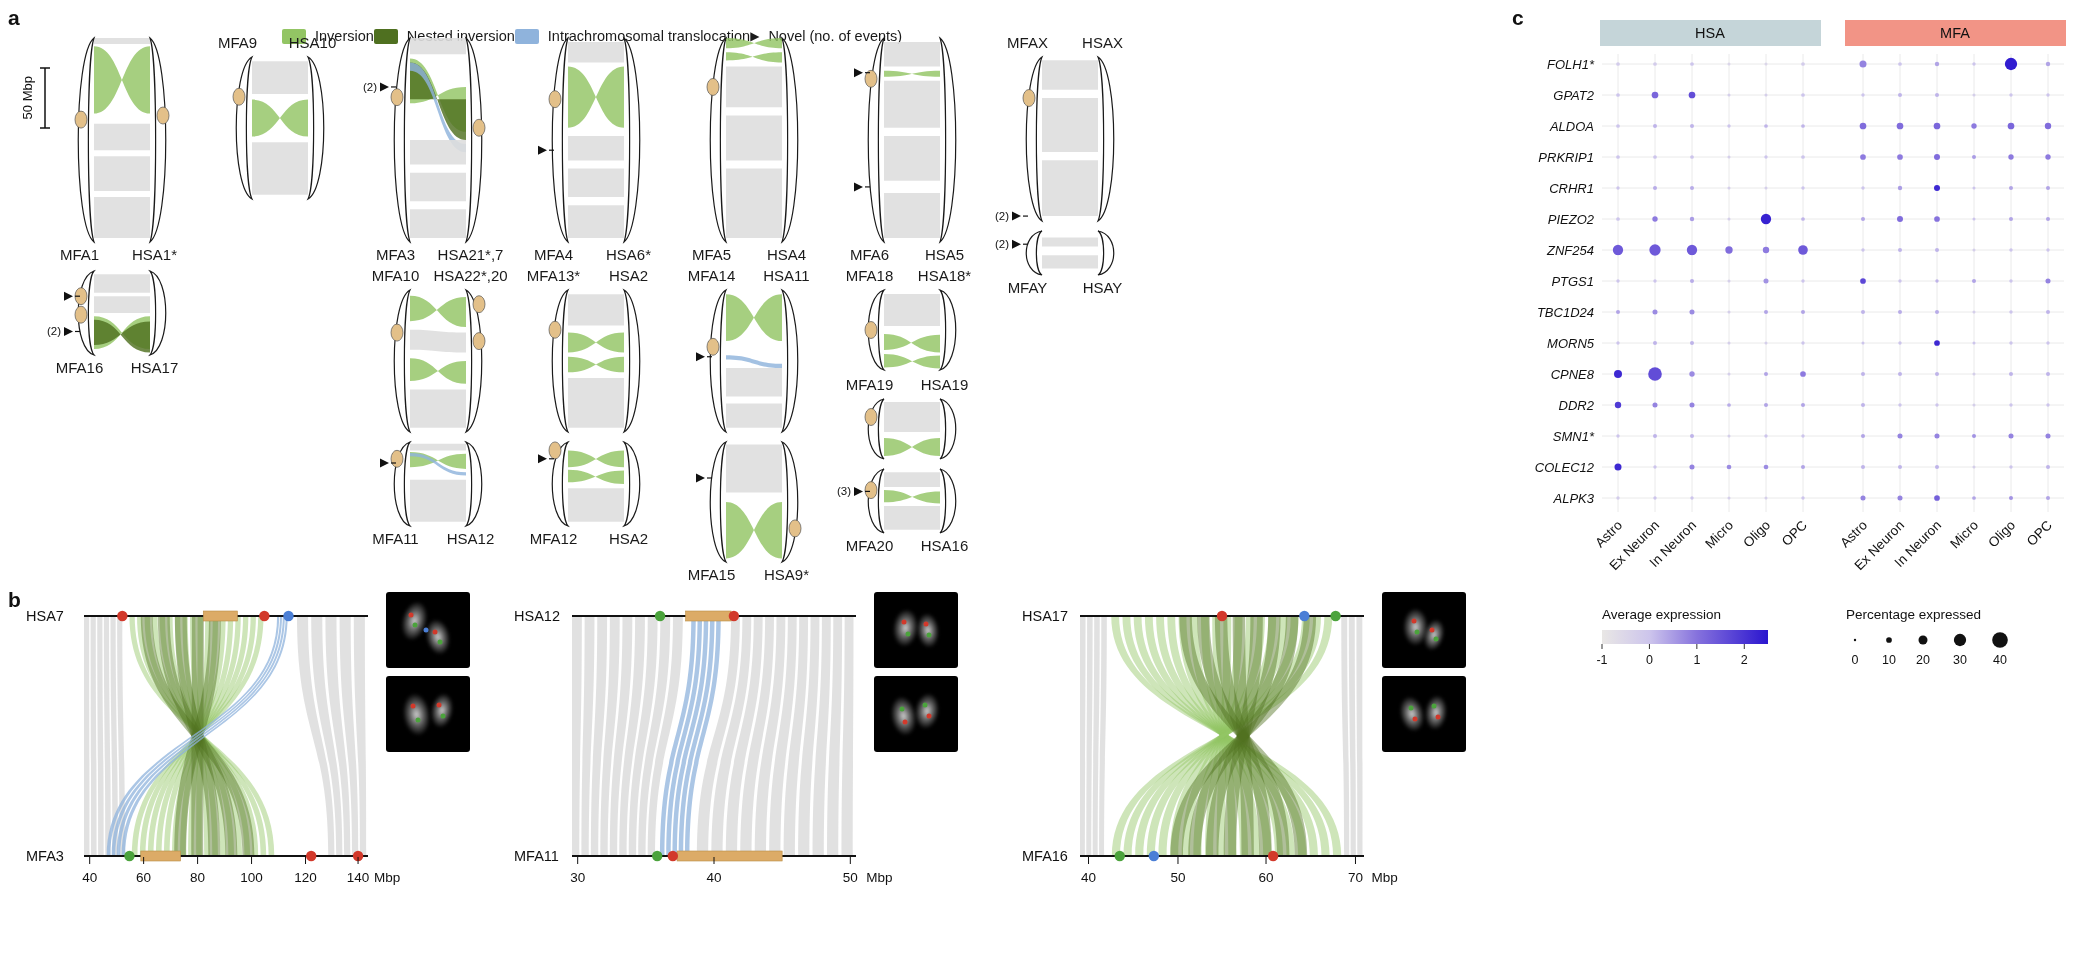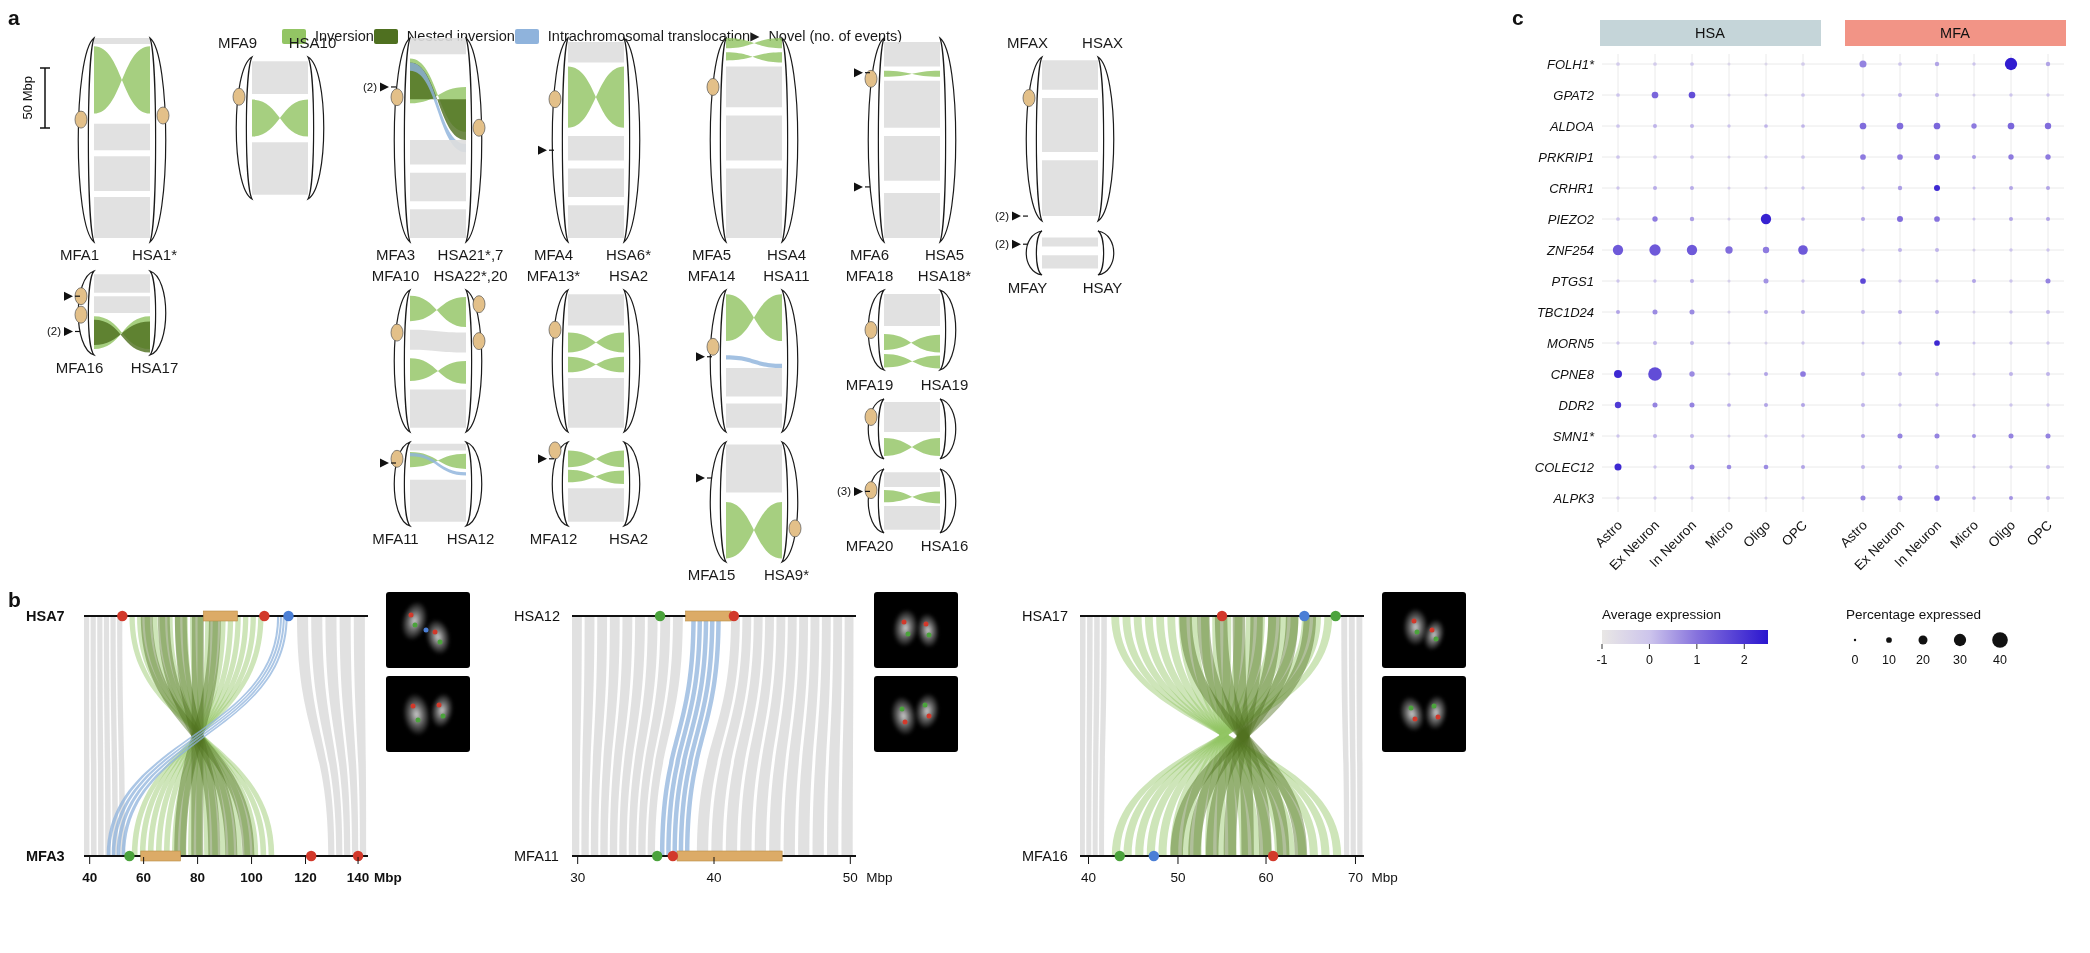--- a/index.html
+++ b/index.html
@@ -376,21 +376,21 @@
           <div class="pair-labels">
             <span>MFAY</span>
             <span>HSAY</span>
           </div>
         </div>
       </div>
     </div>
 
   <div class="plabel" style="left:8px;top:588px">b</div>
   <div id="b-row">
-      <div class="bgroup" style="margin-right: 42px; font-weight: bold;">
+      <div class="bgroup" style="margin-right: 42px;">
         <svg width="352" height="332">
           <path d="M 60 26 C 60 146, 60 146, 60 266 L 65.538 266 C 65.538 146, 65.1688 146, 65.1688 26 Z" fill="#dedede" fill-opacity="0.9"></path>
           <path d="M 66.62666666666667 26 C 66.62666666666667 146, 67.1 146, 67.1 266 L 72.638 266 C 72.638 146, 71.79546666666667 146, 71.79546666666667 26 Z" fill="#dedede" fill-opacity="0.9"></path>
           <path d="M 73.25333333333333 26 C 73.25333333333333 146, 74.2 146, 74.2 266 L 79.738 266 C 79.738 146, 78.42213333333333 146, 78.42213333333333 26 Z" fill="#dedede" fill-opacity="0.9"></path>
           <path d="M 79.88 26 C 79.88 146, 81.3 146, 81.3 266 L 86.838 266 C 86.838 146, 85.0488 146, 85.0488 26 Z" fill="#dedede" fill-opacity="0.9"></path>
           <path d="M 86.50666666666666 26 C 86.50666666666666 146, 88.4 146, 88.4 266 L 93.93799999999999 266 C 93.93799999999999 146, 91.67546666666667 146, 91.67546666666667 26 Z" fill="#dedede" fill-opacity="0.9"></path>
           <path d="M 93.13333333333333 26 C 93.13333333333333 146, 95.5 146, 95.5 266 L 101.038 266 C 101.038 146, 98.30213333333333 146, 98.30213333333333 26 Z" fill="#dedede" fill-opacity="0.9"></path>
           <path d="M 273 26 C 273 146, 304.24 146, 304.24 266 L 310.44255999999996 266 C 310.44255999999996 146, 284.076 146, 284.076 26 Z" fill="#dedede" fill-opacity="0.9"></path>
           <path d="M 287.20000000000005 26 C 287.20000000000005 146, 312.192 146, 312.192 266 L 318.39456 266 C 318.39456 146, 298.27599999999995 146, 298.27599999999995 26 Z" fill="#dedede" fill-opacity="0.9"></path>
           <path d="M 301.4 26 C 301.4 146, 320.144 146, 320.144 266 L 326.34656 266 C 326.34656 146, 312.476 146, 312.476 26 Z" fill="#dedede" fill-opacity="0.9"></path>

